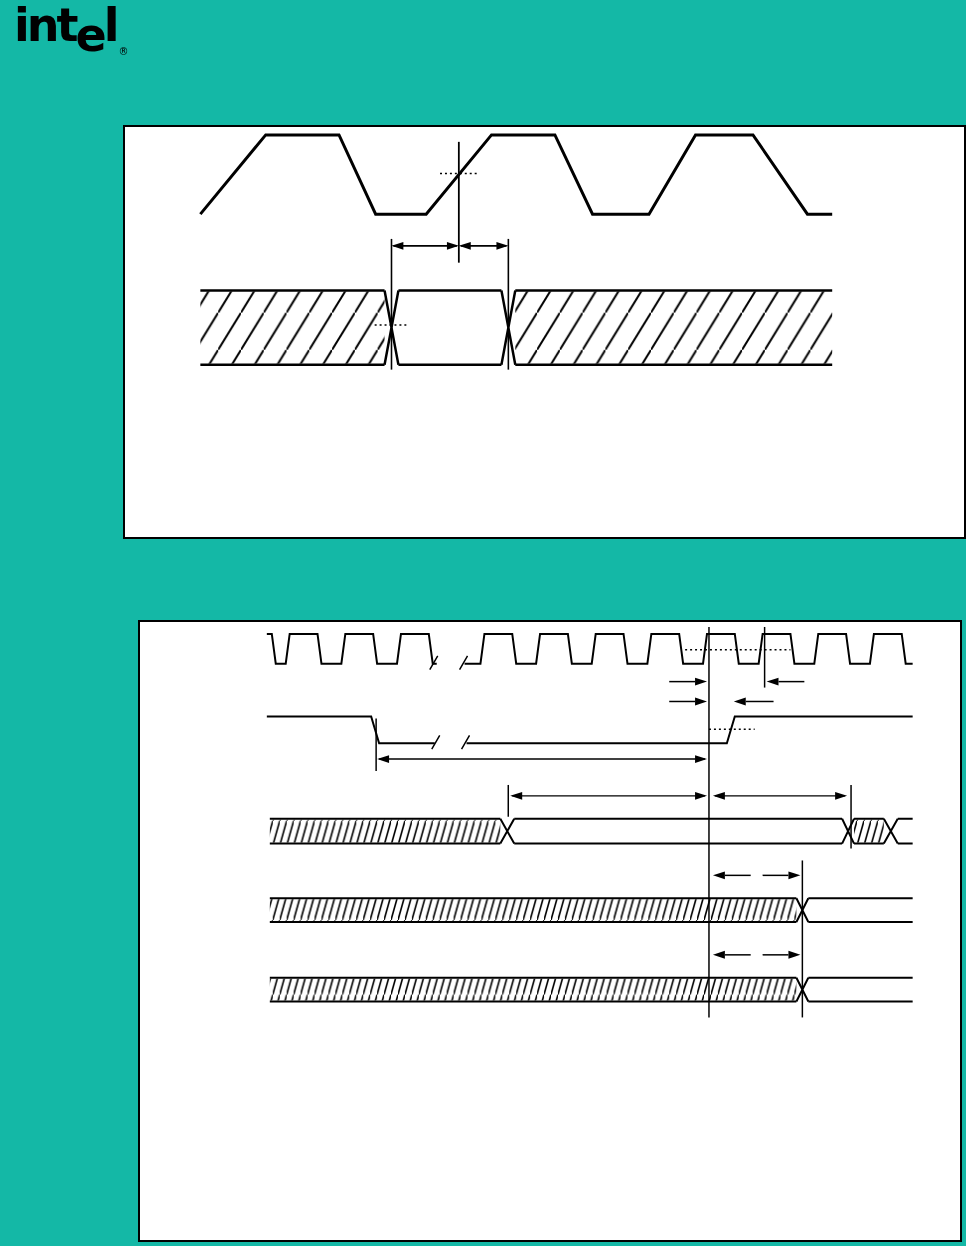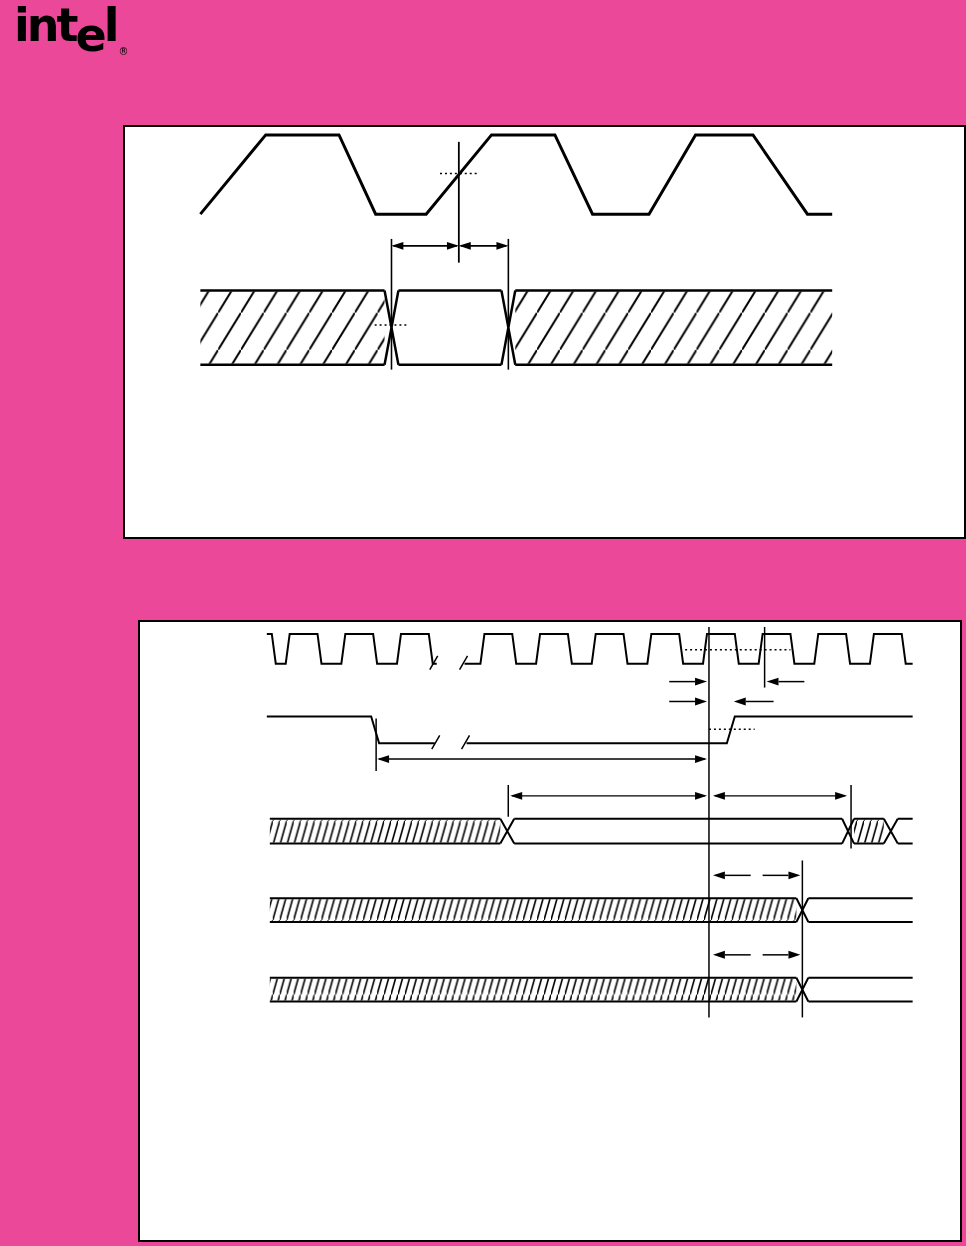--- a/index.html
+++ b/index.html
@@ -1,16 +1,16 @@
 <!DOCTYPE html>
 <html><head>
 <meta charset="utf-8">
 <style>
   html,body{margin:0;padding:0;background:#fff;}
-  .page{position:relative;width:966px;height:1246px;background:#ec4899;overflow:hidden;
+  .page{position:relative;width:966px;height:1246px;background:#14b8a6;overflow:hidden;
         font-family:"DejaVu Sans", sans-serif;}
   .logo{position:absolute;left:14px;top:0px;color:#000;font-weight:bold;
         font-size:46px;letter-spacing:-3px;line-height:1.1;}
   .logo .dropped{display:inline-block;transform:translateY(10px);}
   .logo .rmark{display:inline-block;font-size:10px;font-weight:normal;letter-spacing:0;
         transform:translateY(14px);margin-left:2px;}
   .figure{position:absolute;border:2px solid #000;box-sizing:border-box;background:#fff;}
   .fig1{left:123px;top:125px;width:843px;height:414px;}
   .fig2{left:138px;top:620px;width:824px;height:622px;}
   .figure svg{display:block;width:100%;height:100%;}

